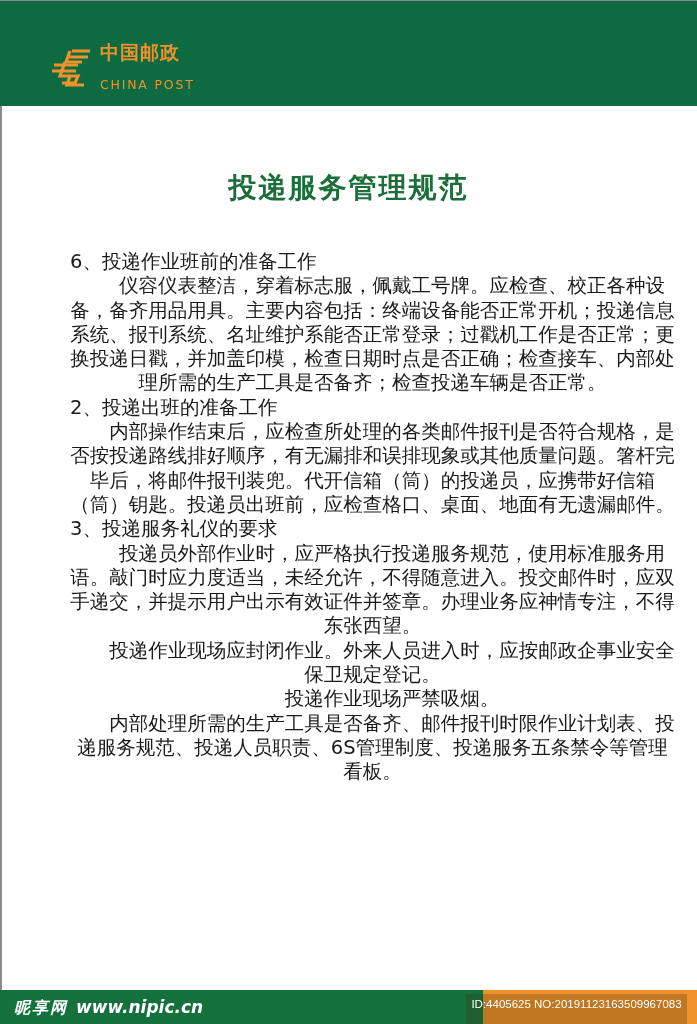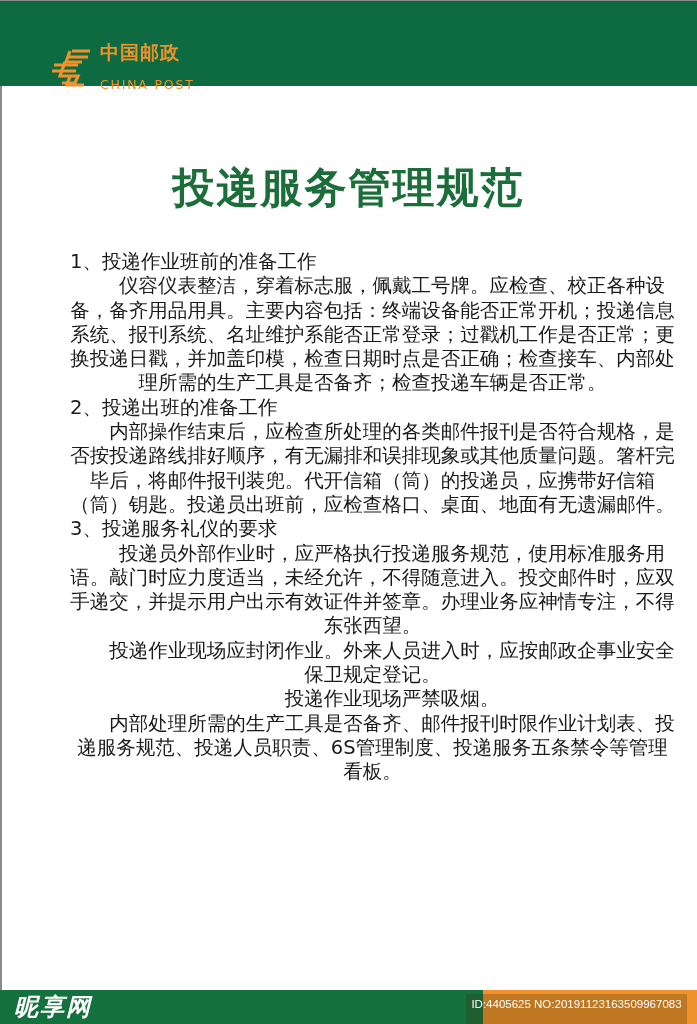--- a/index.html
+++ b/index.html
@@ -4,32 +4,32 @@
 <style>
   html, body { margin: 0; padding: 0; }
   body {
     width: 697px; height: 1024px; position: relative; overflow: hidden;
     background: #ffffff;
     font-family: "DejaVu Sans", "Liberation Sans", sans-serif;
   }
   .frame-left { position: absolute; left: 0; top: 0; width: 2px; height: 990px; background: #8a8a8a; }
   .frame-top { position: absolute; left: 0; top: 0; width: 697px; height: 1px; background: #8a8a8a; }
   .header {
-    position: absolute; left: 0; top: 1px; width: 697px; height: 85px;
+    position: absolute; left: 0; top: 1px; width: 697px; height: 105px;
     background: #0e6b41;
   }
   .logo { position: absolute; left: 48px; top: 40px; display: flex; align-items: center; }
   .logo-mark { width: 44px; height: 42px; }
   .logo-text { margin-left: 8px; color: #f0922b; }
   .logo-cn { font-size: 19px; font-weight: bold; letter-spacing: 1px; line-height: 22px; }
   .logo-en { font-size: 12.5px; letter-spacing: 1.8px; line-height: 15px; margin-top: 14px; }
 
   .title {
     position: absolute; left: 0; top: 160px; width: 697px; text-align: center;
-    font-size: 42px; font-weight: bold; color: #1b6e3a; letter-spacing: 2px;
+    font-size: 28px; font-weight: bold; color: #1b6e3a; letter-spacing: 2px;
     line-height: 56px;
   }
 
   .content {
     position: absolute; left: 70px; top: 250px; width: 605px;
     font-size: 19.5px; line-height: 24.3px; color: #1a1a1a;
   }
   .content p { margin: 0; }
   .content .heading { }
   .content .para { text-indent: 2em; text-align: center; }
@@ -40,21 +40,21 @@
   }
   .footer-orange {
     position: absolute; left: 483px; top: 0; width: 214px; height: 34px;
     background: #f0922b;
   }
   .footer-brand {
     position: absolute; left: 14px; top: 3px; color: #ffffff;
     font-size: 20px; font-weight: bold; font-style: italic; line-height: 28px;
     display: flex; align-items: baseline;
   }
-  .footer-brand .cn { font-size: 24px; letter-spacing: 2px; }
+  .footer-brand .cn { font-size: 16px; letter-spacing: 2px; }
   .footer-brand .url { font-size: 17px; margin-left: 8px; }
   .footer-id {
     position: absolute; left: 466px; top: 4px; width: 221px; height: 36px;
     background: rgba(70, 50, 10, 0.28);
     color: #ffffff; font-family: "Liberation Sans", sans-serif;
     font-size: 11.5px; line-height: 20px; text-align: center; white-space: nowrap;
   }
 </style>
 </head>
 <body>
@@ -75,33 +75,34 @@
     <div class="logo-text">
       <div class="logo-cn">中国邮政</div>
       <div class="logo-en">CHINA POST</div>
     </div>
   </div>
 </div>
 
 <div class="title">投递服务管理规范</div>
 
 <div class="content">
-  <p class="heading">1、投递作业班前的准备工作</p>
+  <p class="heading">6、投递作业班前的准备工作</p>
   <p class="para">仪容仪表整洁，穿着标志服，佩戴工号牌。应检查、校正各种设备，备齐用品用具。主要内容包括：终端设备能否正常开机；投递信息系统、报刊系统、名址维护系能否正常登录；过戳机工作是否正常；更换投递日戳，并加盖印模，检查日期时点是否正确；检查接车、内部处理所需的生产工具是否备齐；检查投递车辆是否正常。</p>
 
   <p class="heading">2、投递出班的准备工作</p>
   <p class="para">内部操作结束后，应检查所处理的各类邮件报刊是否符合规格，是否按投递路线排好顺序，有无漏排和误排现象或其他质量问题。箸杆完毕后，将邮件报刊装兜。代开信箱（筒）的投递员，应携带好信箱（筒）钥匙。投递员出班前，应检查格口、桌面、地面有无遗漏邮件。</p>
 
   <p class="heading">3、投递服务礼仪的要求</p>
   <p class="para">投递员外部作业时，应严格执行投递服务规范，使用标准服务用语。敲门时应力度适当，未经允许，不得随意进入。投交邮件时，应双手递交，并提示用户出示有效证件并签章。办理业务应神情专注，不得东张西望。</p>
 
   <p class="para">投递作业现场应封闭作业。外来人员进入时，应按邮政企事业安全保卫规定登记。</p>
   <p class="para">投递作业现场严禁吸烟。</p>
   <p class="para">内部处理所需的生产工具是否备齐、邮件报刊时限作业计划表、投递服务规范、投递人员职责、6S管理制度、投递服务五条禁令等管理看板。</p>
 </div>
 
 <div class="footer">
   <div class="footer-orange"></div>
   <div class="footer-brand">
     <span class="cn">昵享网</span>
+    <span class="url">www.nipic.cn</span>
   </div>
   <div class="footer-id">ID:4405625 NO:20191123163509967083</div>
 </div>
 
 </body></html>

